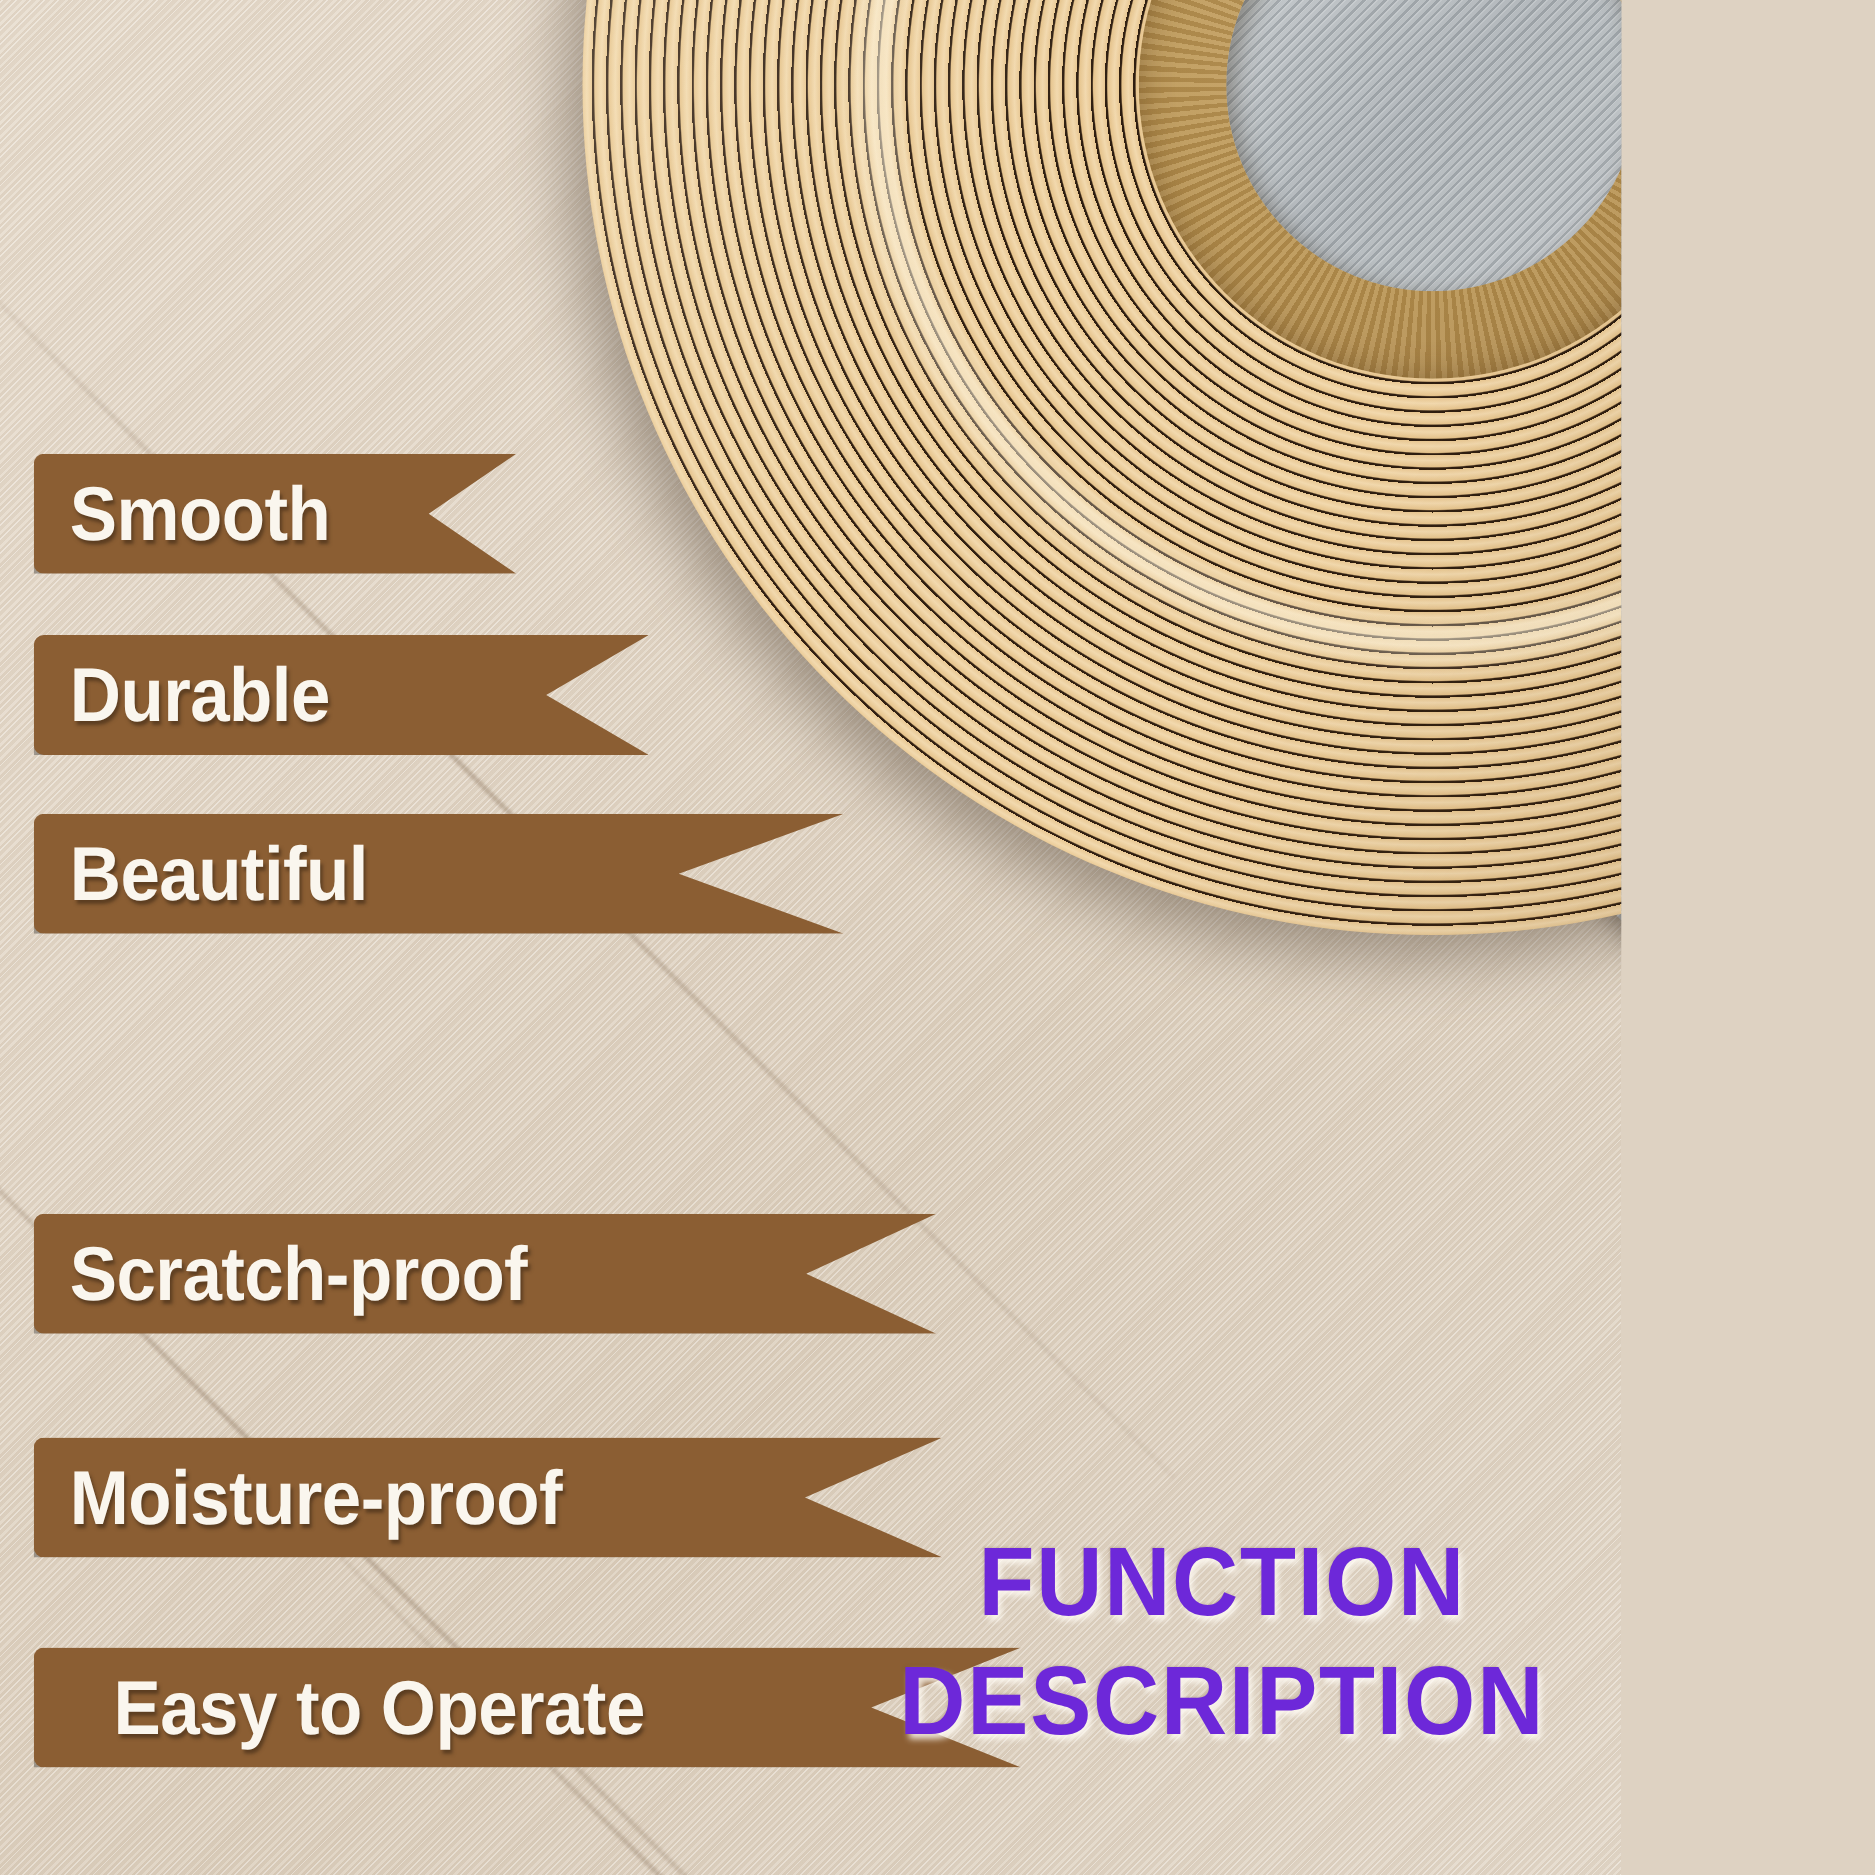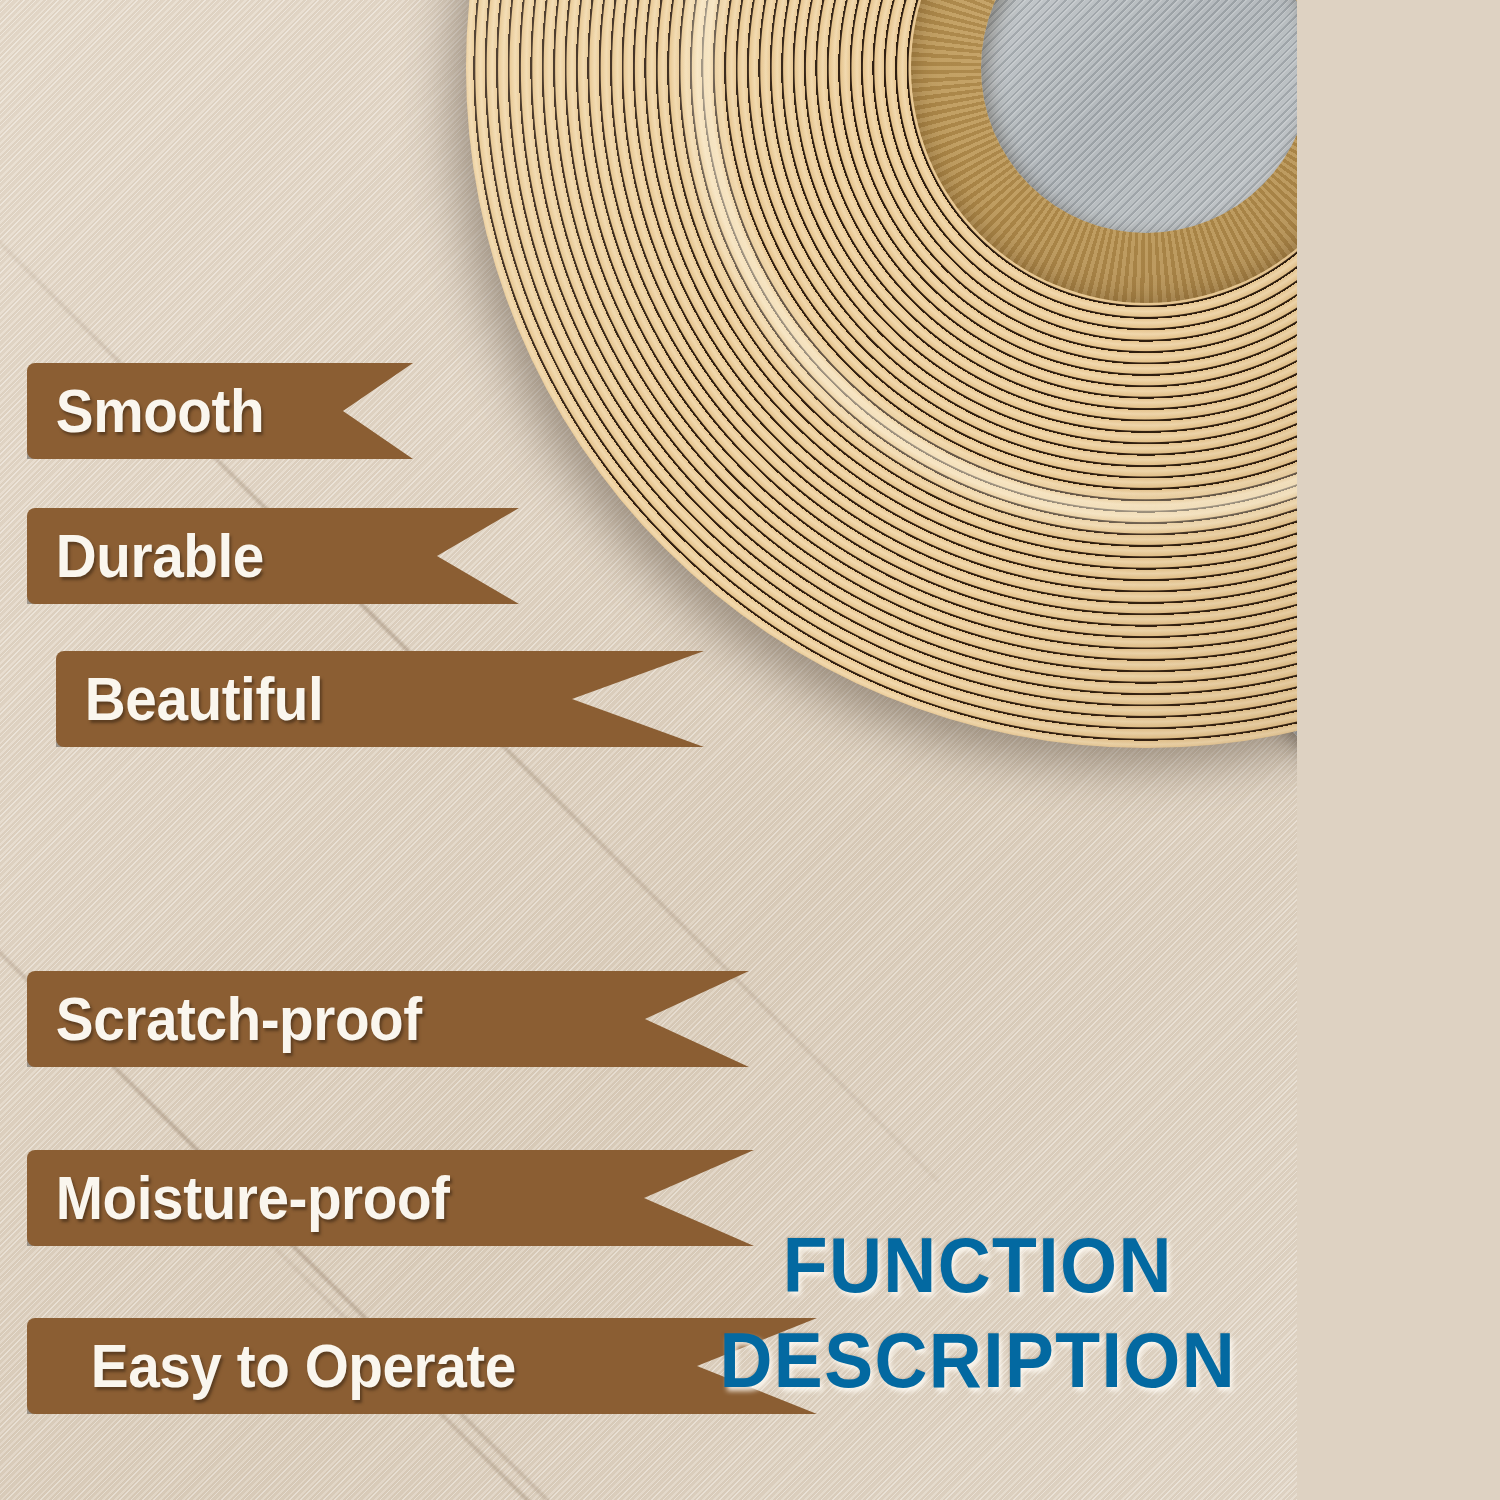--- a/index.html
+++ b/index.html
@@ -111,21 +111,21 @@
     padding-left:31px;
     transform:scaleX(0.93);
     transform-origin:left center;
     text-shadow: 2px 3px 3px rgba(52,34,18,0.55);
   }
 
   
   .fn-desc {
     position:absolute; right:44px; bottom:92px;
     text-align:center;
-    color:#0369a1;
+    color:#6d28d9;
     font-family:"Liberation Sans", sans-serif;
     font-weight:bold;
     font-size:78px;
     line-height:1.22;
     letter-spacing:1.5px;
     text-shadow: 3px 4px 5px rgba(255,252,245,0.85), -1px -1px 2px rgba(120,88,58,0.25);
   }
   .fn-desc span { display:block; transform:scaleX(0.94); transform-origin:center; }
 </style>
 </head>
@@ -148,21 +148,21 @@
     <div class="roll-hole"></div>
   </div>
 
   <div class="banners">
       <div class="banner" style="--brown: #8B5E33; left: 27px; top: 363px; width: 386px; clip-path: polygon(0% 0%, 100% 0%, 81.865% 50%, 100% 100%, 0% 100%);">
         <div class="banner-label">Smooth</div>
       </div>
       <div class="banner" style="--brown: #8B5E33; left: 27px; top: 508px; width: 492px; clip-path: polygon(0% 0%, 100% 0%, 83.333% 50%, 100% 100%, 0% 100%);">
         <div class="banner-label">Durable</div>
       </div>
-      <div class="banner" style="--brown: #8B5E33; left: 27px; top: 651px; width: 648px; clip-path: polygon(0% 0%, 100% 0%, 79.63% 50%, 100% 100%, 0% 100%); margin-left: 29px;">
+      <div class="banner" style="--brown: #8B5E33; left: 27px; top: 651px; width: 648px; clip-path: polygon(0% 0%, 100% 0%, 79.63% 50%, 100% 100%, 0% 100%);">
         <div class="banner-label">Beautiful</div>
       </div>
       <div class="banner" style="--brown: #8B5E33; left: 27px; top: 971px; width: 722px; clip-path: polygon(0% 0%, 100% 0%, 85.596% 50%, 100% 100%, 0% 100%);">
         <div class="banner-label">Scratch-proof</div>
       </div>
       <div class="banner" style="--brown: #8B5E33; left: 27px; top: 1150px; width: 727px; clip-path: polygon(0% 0%, 100% 0%, 84.869% 50%, 100% 100%, 0% 100%);">
         <div class="banner-label">Moisture-proof</div>
       </div>
       <div class="banner" style="--brown: #8B5E33; left: 27px; top: 1318px; width: 790px; clip-path: polygon(0% 0%, 100% 0%, 84.81% 50%, 100% 100%, 0% 100%); padding-left: 35px;">
         <div class="banner-label">Easy to Operate</div>

